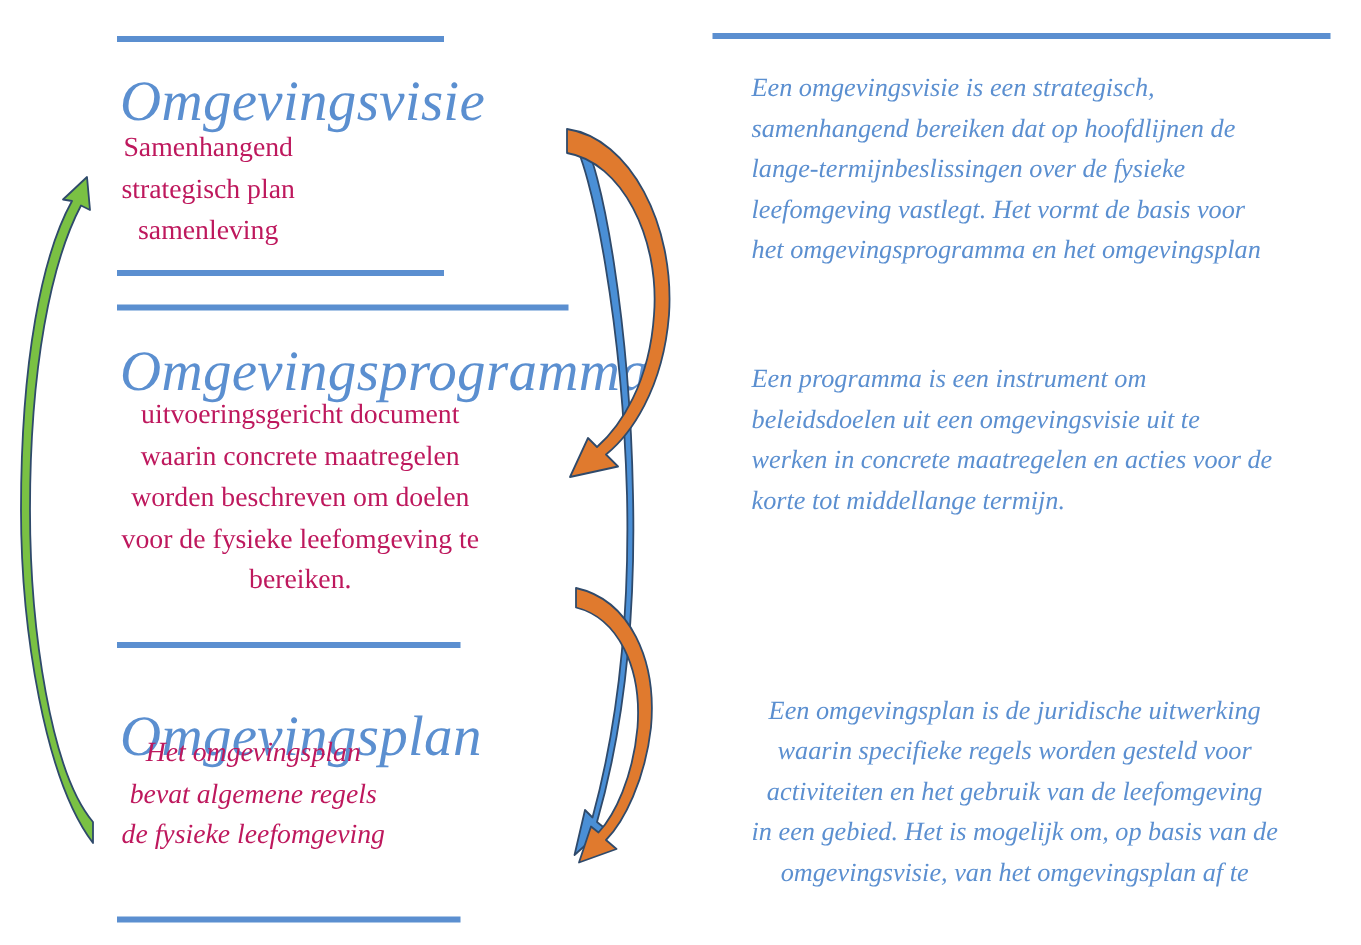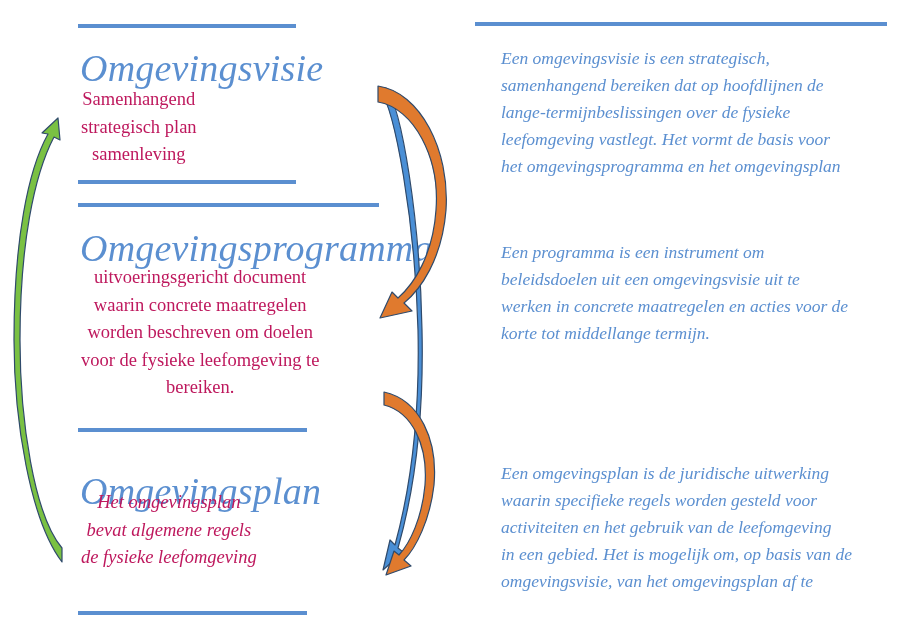--- a/index.html
+++ b/index.html
@@ -102,21 +102,21 @@
   <span class="line">het omgevingsprogramma en het omgevingsplan</span>
 </div>
 
 <div class="desc" style="top:239px;">
   <span class="line">Een programma is een instrument om</span>
   <span class="line">beleidsdoelen uit een omgevingsvisie uit te</span>
   <span class="line">werken in concrete maatregelen en acties voor de</span>
   <span class="line">korte tot middellange termijn.</span>
 </div>
 
-<div class="desc" style="top:460px;">
+<div class="desc" style="top:460px;text-align:center;">
   <span class="line">Een omgevingsplan is de juridische uitwerking</span>
   <span class="line">waarin specifieke regels worden gesteld voor</span>
   <span class="line">activiteiten en het gebruik van de leefomgeving</span>
   <span class="line">in een gebied. Het is mogelijk om, op basis van de</span>
   <span class="line">omgevingsvisie, van het omgevingsplan af te</span>
 </div>
 
 <svg class="arrows" viewBox="0 0 907 630" xmlns="http://www.w3.org/2000/svg">
 
   <g>

